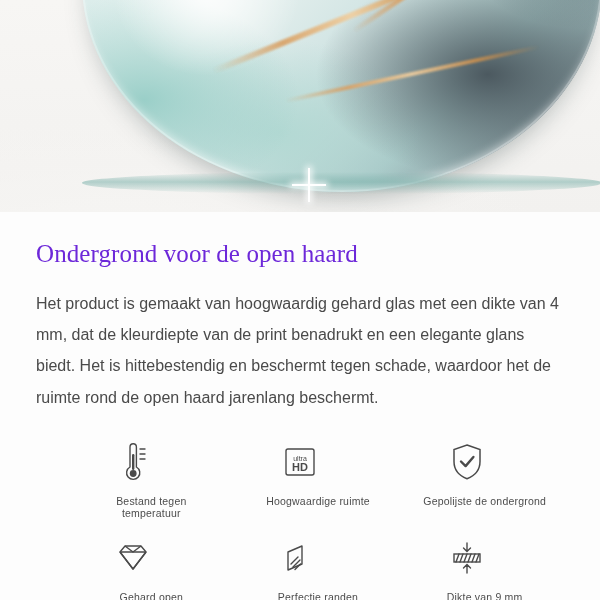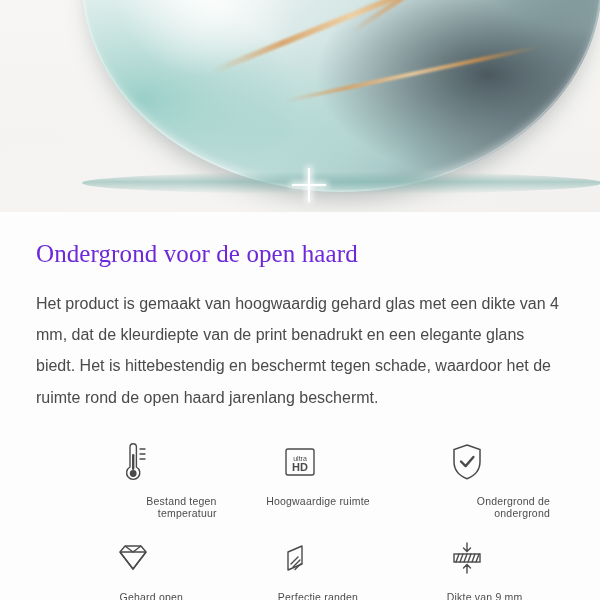--- a/index.html
+++ b/index.html
@@ -147,21 +147,21 @@
     margin-top: 26px;
     padding: 0 14px;
     display: grid;
     grid-template-columns: repeat(3, 1fr);
     grid-row-gap: 16px;
   }
   .feature {
     display: flex;
     flex-direction: column;
     align-items: center;
-    text-align: right;
+    text-align: center;
   }
   .feature .ico {
     width: 46px;
     height: 46px;
     display: flex;
     align-items: center;
     justify-content: center;
     margin-bottom: 10px;
   }
   .feature .cap {
@@ -223,21 +223,21 @@
         <span class="cap">Hoogwaardige ruimte</span>
       </div>
 
       <div class="feature">
         <span class="ico">
           <svg width="40" height="44" viewBox="0 0 40 44">
             <path d="M20 5l13 4.5v12c0 8.5-5.6 14.4-13 17.2C12.6 35.9 7 30 7 21.5v-12L20 5z" fill="none" stroke="#4a4a4a" stroke-width="1.5"></path>
             <path d="M14 21.5l4.6 4.6L26.4 17" fill="none" stroke="#4a4a4a" stroke-width="2.4" stroke-linecap="round" stroke-linejoin="round"></path>
           </svg>
         </span>
-        <span class="cap">Ondergrond de ondergrond</span>
+        <span class="cap">Gepolijste de ondergrond</span>
       </div>
 
       <div class="feature">
         <span class="ico">
           <svg width="42" height="38" viewBox="0 0 42 38" fill="none" stroke="#4a4a4a" stroke-width="1.4" stroke-linejoin="round">
             <path d="M8 13h26l-13 17L8 13z"></path>
             <path d="M8 13l5-6h16l5 6"></path>
             <path d="M13 7l8 6 8-6M8 13l13 17 13-17"></path>
           </svg>
         </span>

